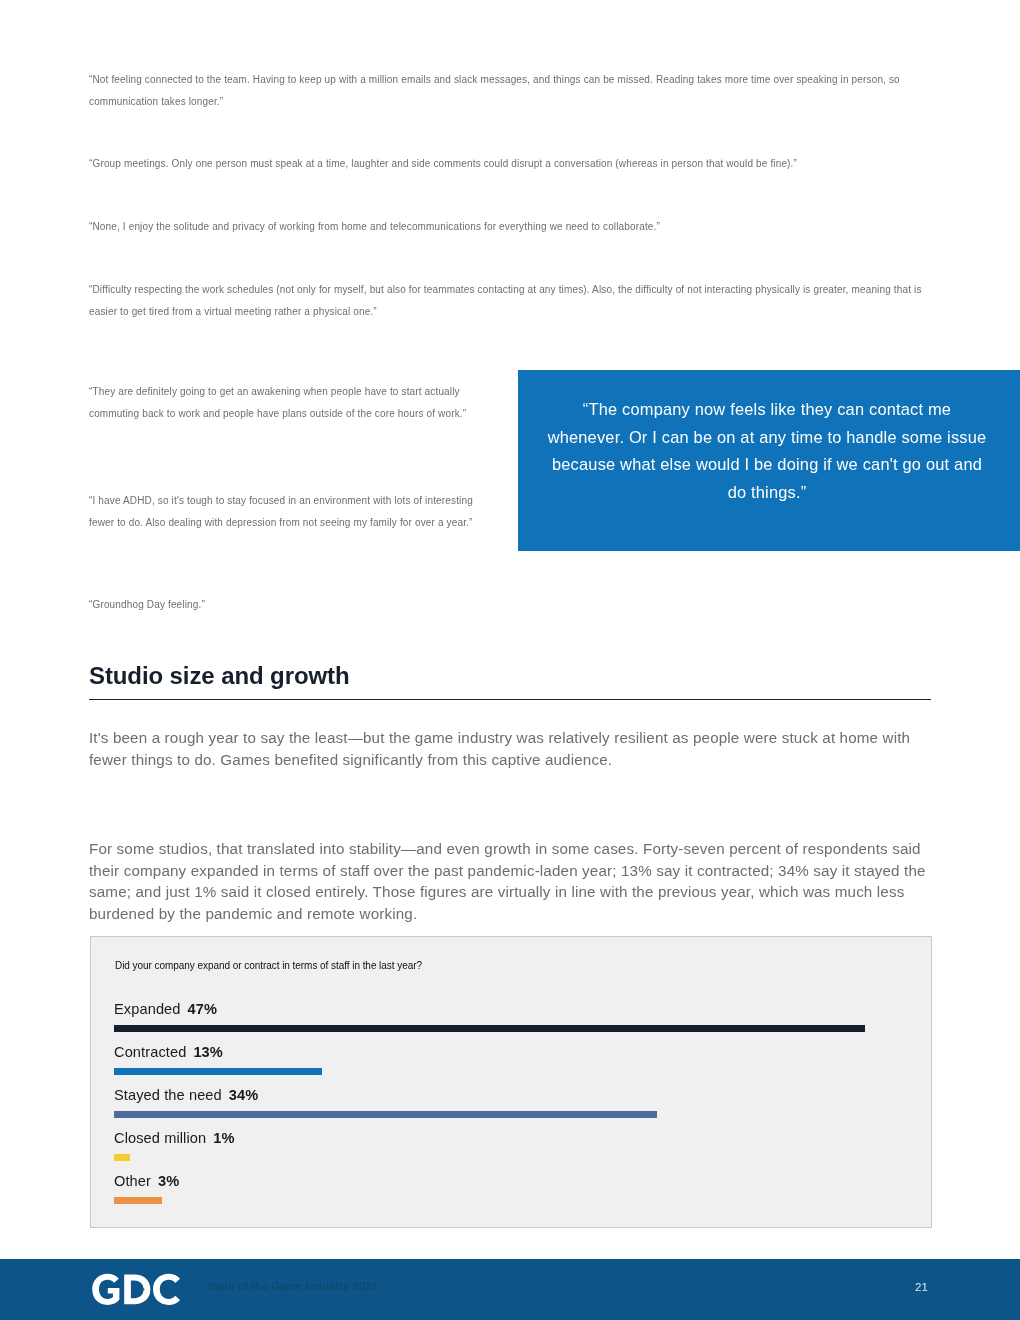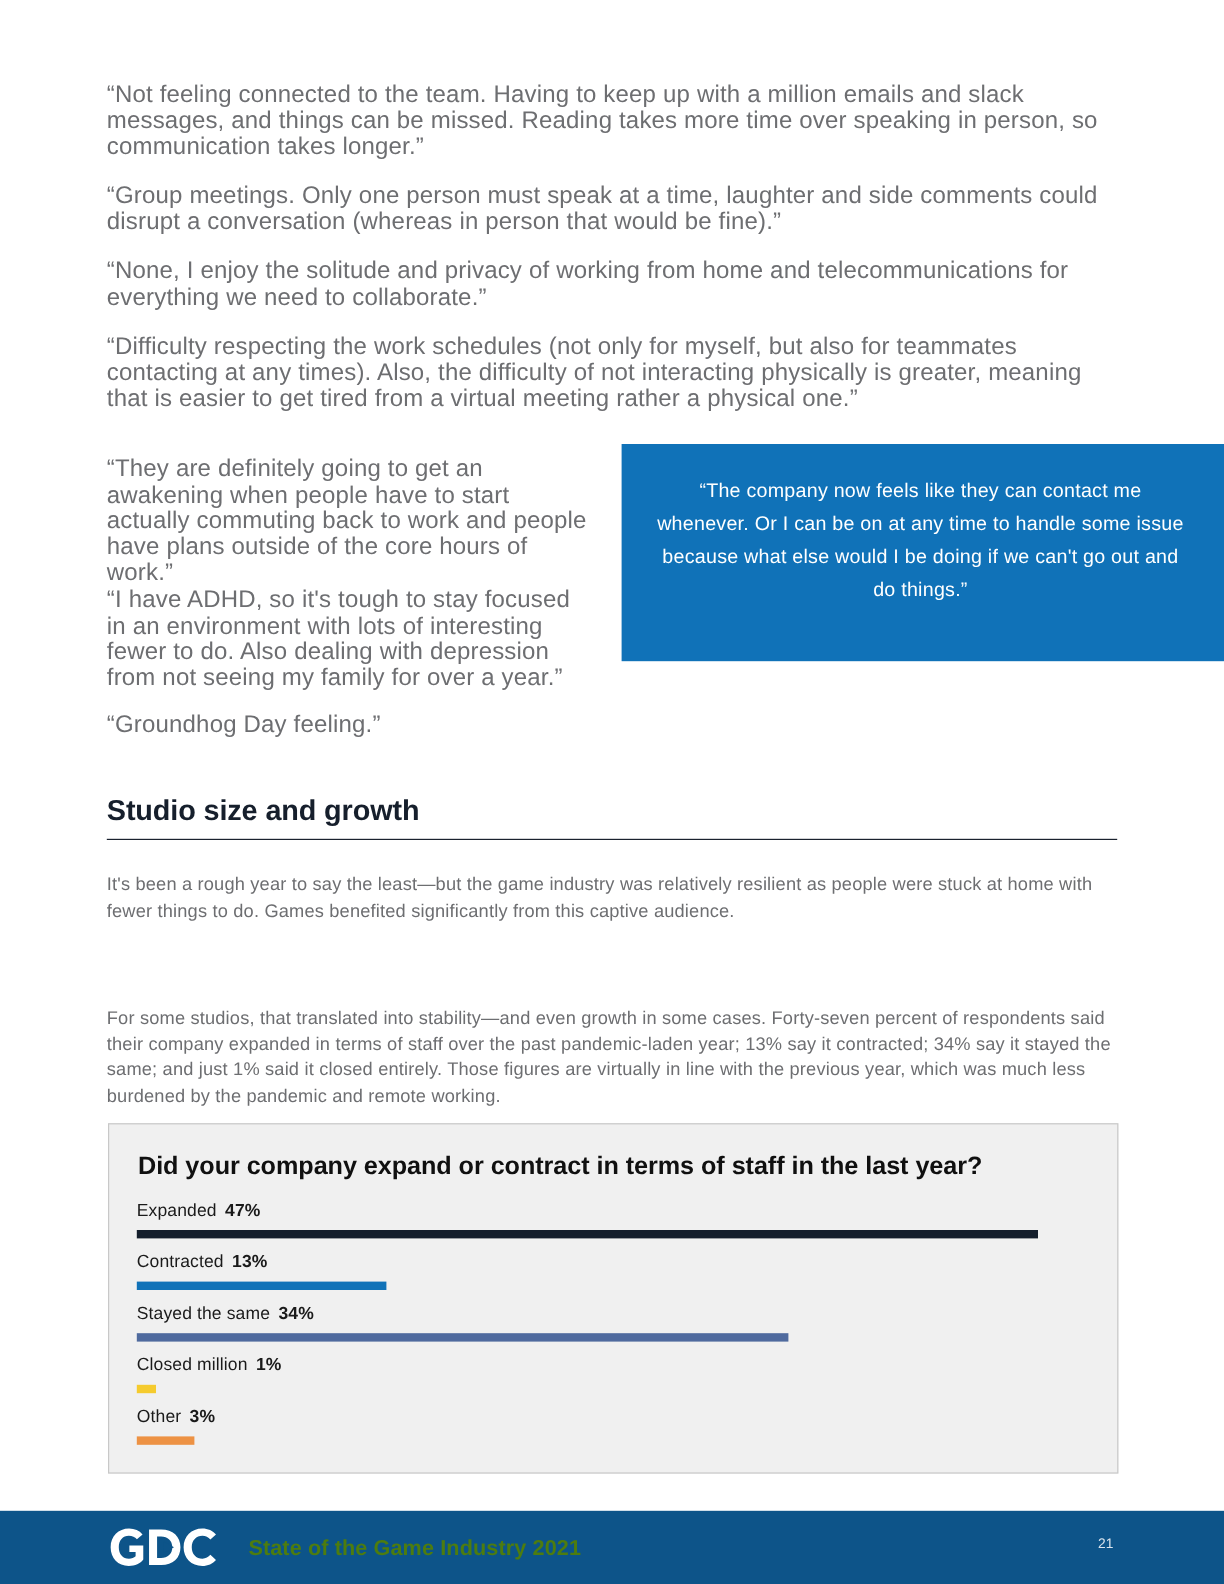--- a/index.html
+++ b/index.html
@@ -18,21 +18,21 @@
   .page {
     position: absolute;
     inset: 0;
     background: #ffffff;
   }
 
   
   .quote-block {
     position: absolute;
     color: #6d6e71;
-    font-size: 20px;
+    font-size: 10px;
     line-height: 21.6px;
     letter-spacing: 0.15px;
     font-weight: 400;
   }
 
   #q1 { left: 89px; top: 69px;  width: 840px; }
   #q2 { left: 89px; top: 153px; width: 840px; }
   #q3 { left: 89px; top: 216px; width: 840px; }
   #q4 { left: 89px; top: 279px; width: 845px; }
   #q5 { left: 89px; top: 363px; width: 405px; margin-top: 18px; }
@@ -100,22 +100,22 @@
     height: 292px;
     background: #f0f0f0;
     border: 1px solid #c8c8c8;
     box-sizing: border-box;
   }
   .chart-title {
     position: absolute;
     left: 24px;
     top: 23px;
     color: #101010;
-    font-size: 21px;
-    font-weight: 700;
+    font-size: 10px;
+    font-weight: 400;
     letter-spacing: -0.05px;
   }
   .bars {
     position: absolute;
     left: 23px;
     top: 63px;
     right: 18px;
   }
   .bar-row {
     position: relative;
@@ -157,22 +157,22 @@
     position: absolute;
     left: 91px;
     top: 1273px;
     width: 92px;
     height: 33px;
   }
   .footer-title {
     position: absolute;
     left: 207px;
     top: 1280px;
-    color: #4d7c0f;
-    font-size: 18px;
+    color: #0c4a6e;
+    font-size: 11px;
     font-weight: 700;
     letter-spacing: 0.1px;
   }
   .page-number {
     position: absolute;
     left: 915px;
     top: 1281px;
     color: #d9e4ee;
     font-size: 11.5px;
     font-weight: 400;
@@ -210,21 +210,21 @@
             <div class="bar-fill" style="width: 94%; background: rgb(20, 30, 44);"></div>
           </div>
         </div>
         <div class="bar-row">
           <div class="bar-label"><span>Contracted</span><span class="pct">13%</span></div>
           <div class="bar-track">
             <div class="bar-fill" style="width: 26%; background: rgb(16, 114, 184);"></div>
           </div>
         </div>
         <div class="bar-row">
-          <div class="bar-label"><span>Stayed the same</span><span class="pct">34%</span></div>
+          <div class="bar-label"><span>Stayed the need</span><span class="pct">34%</span></div>
           <div class="bar-track">
             <div class="bar-fill" style="width: 68%; background: rgb(79, 106, 158);"></div>
           </div>
         </div>
         <div class="bar-row">
           <div class="bar-label"><span>Closed million</span><span class="pct">1%</span></div>
           <div class="bar-track">
             <div class="bar-fill" style="width: 2%; background: rgb(245, 203, 46);"></div>
           </div>
         </div>

